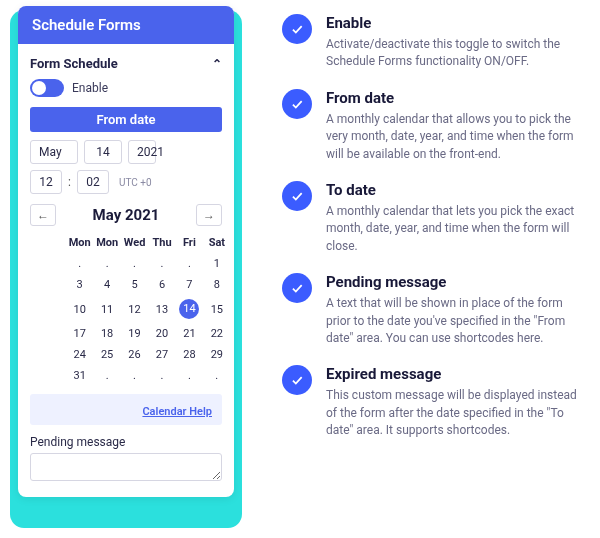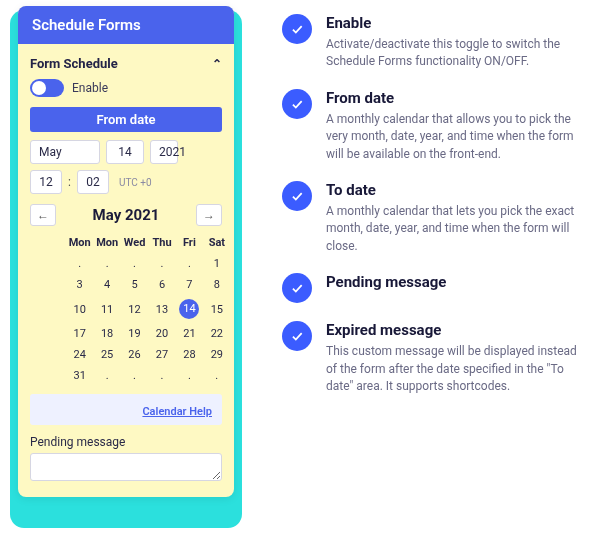--- a/index.html
+++ b/index.html
@@ -17,21 +17,21 @@
   
   .frame {
     width: 232px;
     background: #2be0dd;
     border-radius: 14px;
     padding: 0 8px 12px 8px;
     flex-shrink: 0;
     position: relative;
   }
   .card {
-    background: #fef9c3;
+    background: #ffffff;
     border-radius: 8px;
     width: 100%;
     position: relative;
     top: -4px;
     overflow: hidden;
     box-shadow: 0 2px 8px rgba(0,0,0,.08);
   }
   .card-header {
     background: #4a63ec;
     color: #fff;
@@ -65,21 +65,21 @@
 
   .bluebar {
     background: #4a63ec; color: #fff; text-align: center;
     font-size: 13px; font-weight: 600; border-radius: 3px; padding: 5px 0;
   }
   .date-inputs { display: flex; gap: 6px; margin-top: 8px; }
   .di {
     border: 1px solid #d6d6e2; border-radius: 3px; padding: 4px 8px;
     font-size: 12px; color: #2a2a48; background: #fff; flex: 0 0 auto;
   }
-  .di-month { width: 70px; }
+  .di-month { width: 48px; }
   .di-day { width: 38px; text-align: center; }
   .di-year { width: 28px; }
   .time-inputs { display: flex; align-items: center; gap: 6px; margin-top: 6px; margin-bottom: 10px;}
   .di-hm { width: 32px; text-align: center; }
   .colon { color: #555; font-size: 12px; }
   .utc { font-size: 10px; color: #8a8aa3; padding: 4px 4px; text-align: center; }
 
   .cal-nav { display: flex; align-items: center; justify-content: space-between; margin-top: 6px; }
   .nav-btn {
     border: 1px solid #d6d6e2; background:#fff; width:26px; height:22px; border-radius:3px;
@@ -275,20 +275,21 @@
       </div>
     </div>
     <div class="feat">
       <div class="badge">
         <svg viewBox="0 0 24 24">
           <polyline points="5 13 10 18 20 7"></polyline>
         </svg>
       </div>
       <div class="feat-text">
         <h3>Pending message</h3>
+        <p>A text that will be shown in place of the form prior to the date you've specified in the "From date" area. You can use shortcodes here.</p>
       </div>
     </div>
     <div class="feat">
       <div class="badge">
         <svg viewBox="0 0 24 24">
           <polyline points="5 13 10 18 20 7"></polyline>
         </svg>
       </div>
       <div class="feat-text">
         <h3>Expired message</h3>

